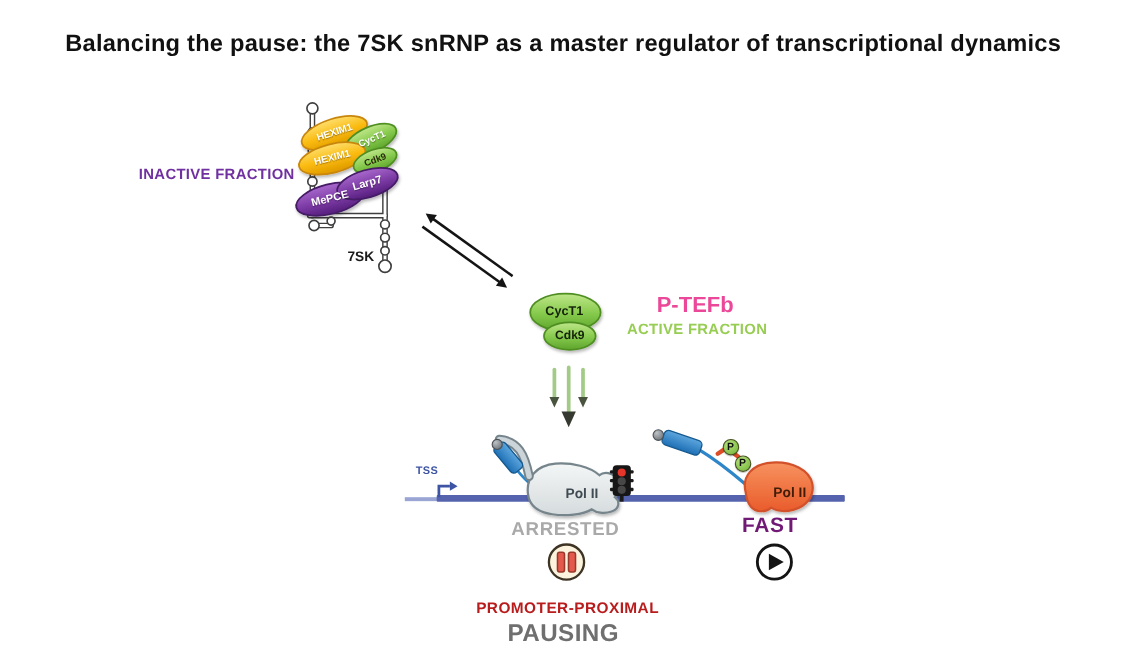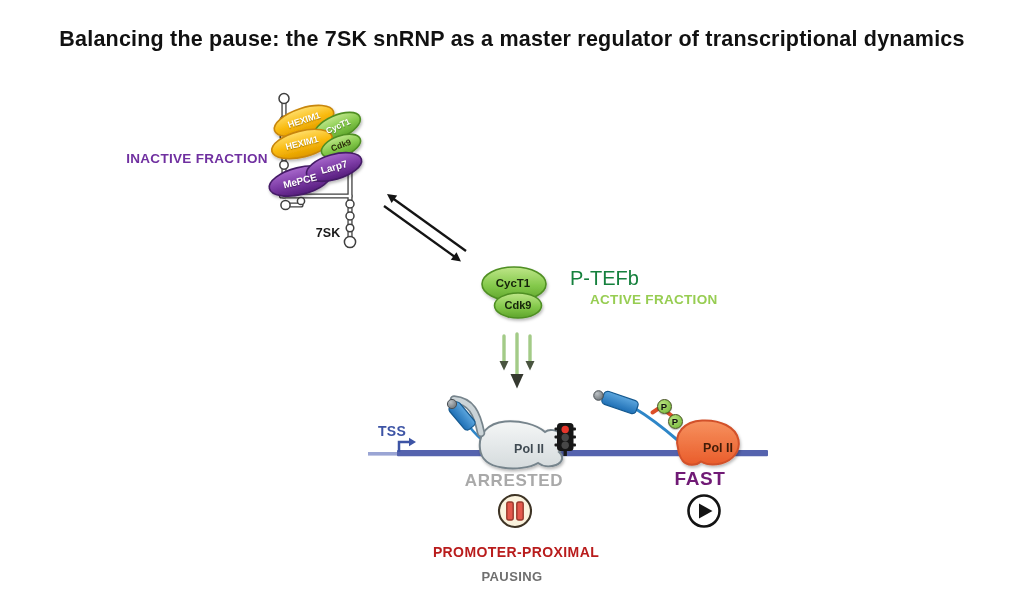--- a/index.html
+++ b/index.html
@@ -9,37 +9,37 @@
   }
   #art { position:absolute; left:0; top:0; }
   .txt { position:absolute; white-space:nowrap; }
   .center { transform:translate(-50%,-50%); }
   .title {
     left:0; right:0; top:27px; text-align:center;
     font-size:21.5px; font-weight:bold; color:#111; letter-spacing:0.2px;
   }
   .purple-big { font-size:20px; font-weight:bold; color:#7030A0; }
   .purple-small { font-size:13.5px; font-weight:bold; color:#7030A0; letter-spacing:0.3px; }
-  .green-big { font-size:20px; font-weight:normal; color:#15803d; }
+  .green-big { font-size:20px; font-weight:bold; color:#ec4899;margin-left:27px; }
   .green-small { font-size:13.5px; font-weight:bold; color:#97CD52; letter-spacing:0.3px; }
   .protein-label {
     position:absolute; font-weight:bold; color:#fff; white-space:nowrap;
     text-shadow:0 1px 1px rgba(0,0,0,0.35);
   }
   .dark-protein { color:#2A2A0A; text-shadow:none; }
   .free-protein { position:absolute; font-weight:bold; color:#15230a; white-space:nowrap; }
   .rna-label { font-size:12.5px; font-weight:bold; color:#1a1a1a; }
-  .tss { font-size:14px; font-weight:bold; color:#3D54A5; letter-spacing:0.3px; }
+  .tss { font-size:10px; font-weight:bold; color:#3D54A5; letter-spacing:0.3px; }
   .pol2 { font-size:12.5px; font-weight:bold;padding-left:24px; }
   .pol2-gray { color:#3F4A52; }
   .pol2-orange { color:#421C08; }
   .state-gray { font-size:17px; font-weight:bold; color:#A9A9A9; letter-spacing:0.6px; }
   .state-orange { font-size:19px; font-weight:bold; color:#701a75; letter-spacing:0.6px; }
   .caption-gray { font-size:14px; font-weight:bold; color:#b91c1c; letter-spacing:0.4px; }
-  .caption-darkgray { font-size:13px; font-weight:bold; color:#6F6F6F; letter-spacing:0.4px; }
+  .caption-darkgray { font-size:22px; font-weight:bold; color:#6F6F6F; letter-spacing:0.4px; }
   .caption-orange { font-size:17.5px; font-weight:bold; color:#DF7428; letter-spacing:0.4px; }
   .p-badge {
     position:absolute; width:15px; height:15px; border-radius:50%;
     background:radial-gradient(circle at 35% 30%, #B7E17E, #6FB434);
     border:1.6px solid #44511F; box-sizing:border-box;
     display:flex; align-items:center; justify-content:center;
     font-size:9.5px; font-weight:bold; color:#101010;
     box-shadow:0 1px 1px rgba(0,0,0,0.25);
   }
 </style>
@@ -240,21 +240,21 @@
   <div class="protein-label" style="left:338px; top:126px; font-size:8.5px; transform:translate(-50%,-50%) rotate(-24deg);">CycT1</div>
   <div class="protein-label" style="left:302px; top:143px; font-size:9px; transform:translate(-50%,-50%) rotate(-14deg);">HEXIM1</div>
   <div class="protein-label dark-protein" style="left:341px; top:145px; font-size:8.5px; transform:translate(-50%,-50%) rotate(-20deg);">Cdk9</div>
   <div class="protein-label" style="left:300px; top:181px; font-size:10px; transform:translate(-50%,-50%) rotate(-14deg);">MePCE</div>
   <div class="protein-label" style="left:334px; top:167px; font-size:10px; transform:translate(-50%,-50%) rotate(-16deg);">Larp7</div>
 
   <div class="free-protein center txt" style="left:513px; top:283px; font-size:11.5px;">CycT1</div>
   <div class="free-protein center txt" style="left:518px; top:305px; font-size:11px;">Cdk9</div>
 
   <div class="txt green-big" style="left:570px; top:267px;">P-TEFb</div>
-  <div class="txt green-small" style="left:590px; top:292px;">ACTIVE FRACTION</div>
+  <div class="txt green-small" style="left:570px; top:292px;">ACTIVE FRACTION</div>
 
   <div class="txt tss" style="left:378px; top:423px;">TSS</div>
 
   <div class="txt pol2 pol2-gray center" style="left:517px; top:449px;">Pol II</div>
   <div class="txt state-gray center" style="left:514px; top:481px;">ARRESTED</div>
   <div class="txt caption-gray center" style="left:516px; top:552px;">PROMOTER-PROXIMAL</div>
   <div class="txt caption-darkgray center" style="left:512px; top:576px;">PAUSING</div>
 
   <div class="txt pol2 pol2-orange center" style="left:706px; top:448px;">Pol II</div>
   <div class="txt state-orange center" style="left:700px; top:479px;">FAST</div>

